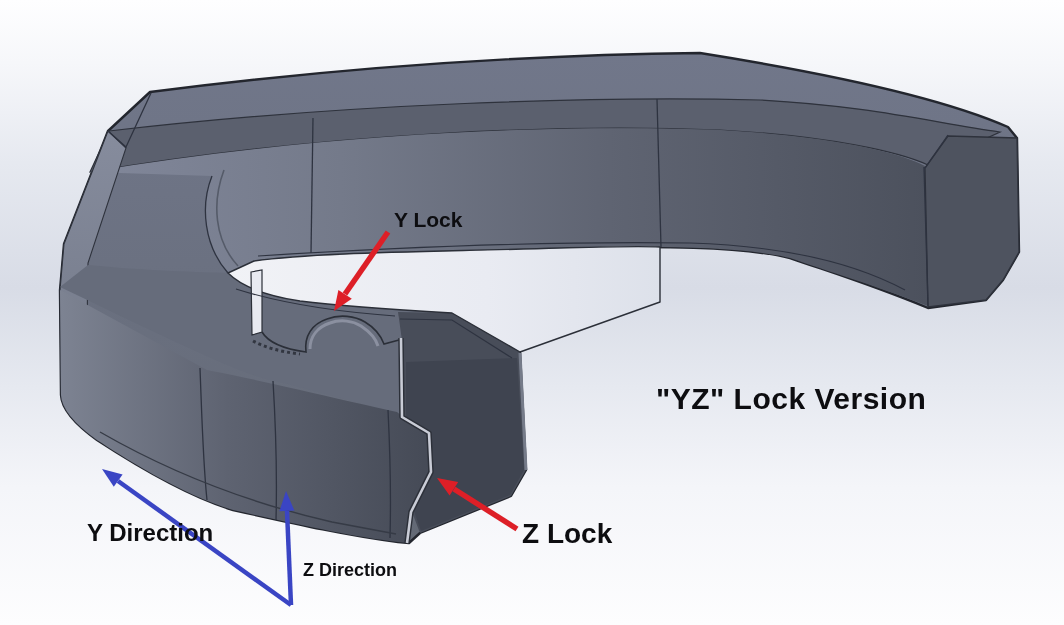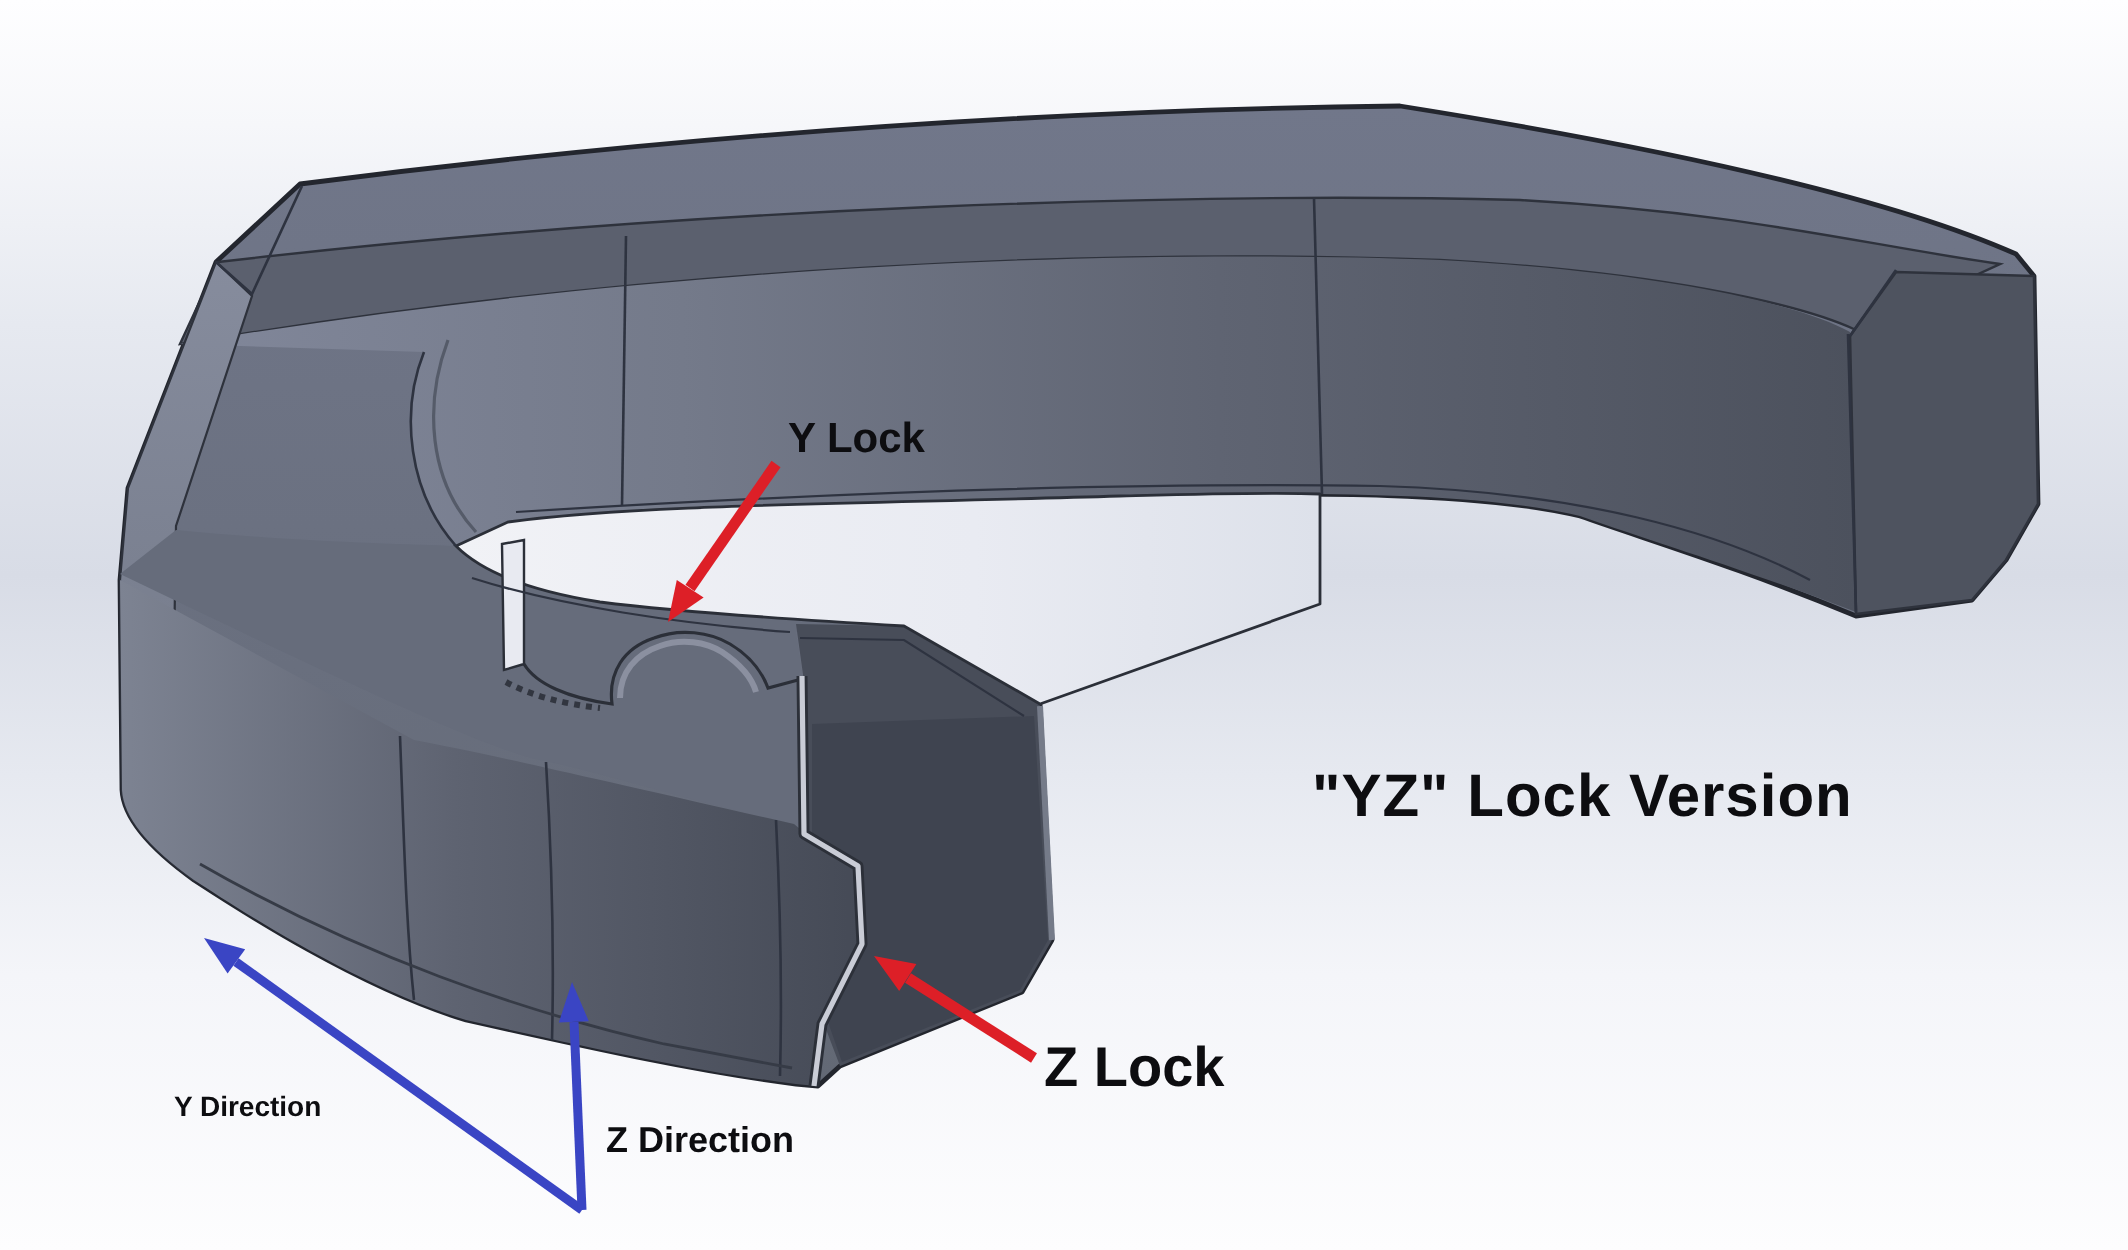--- a/index.html
+++ b/index.html
@@ -17,21 +17,21 @@
     position:absolute;
     font-weight:700;
     color:#0d0d10;
     white-space:nowrap;
     line-height:1.1;
     user-select:none;
   }
   #label-ylock{left:394px;top:208px;font-size:21px;}
   #label-zlock{left:522px;top:519px;font-size:28px;}
   #version-title{left:656px;top:382px;font-size:30px;letter-spacing:.5px;}
-  #label-ydir{left:87px;top:546px;font-size:14px;}
+  #label-ydir{left:87px;top:520px;font-size:24px;}
   #label-zdir{left:303px;top:561px;font-size:18px;}
 </style>
 </head>
 <body>
 
 <div class="stage">
 
   <svg width="1064" height="625" viewBox="0 0 1064 625">
     <defs>
       <linearGradient id="gTop" x1="0" y1="0" x2="0" y2="1">

